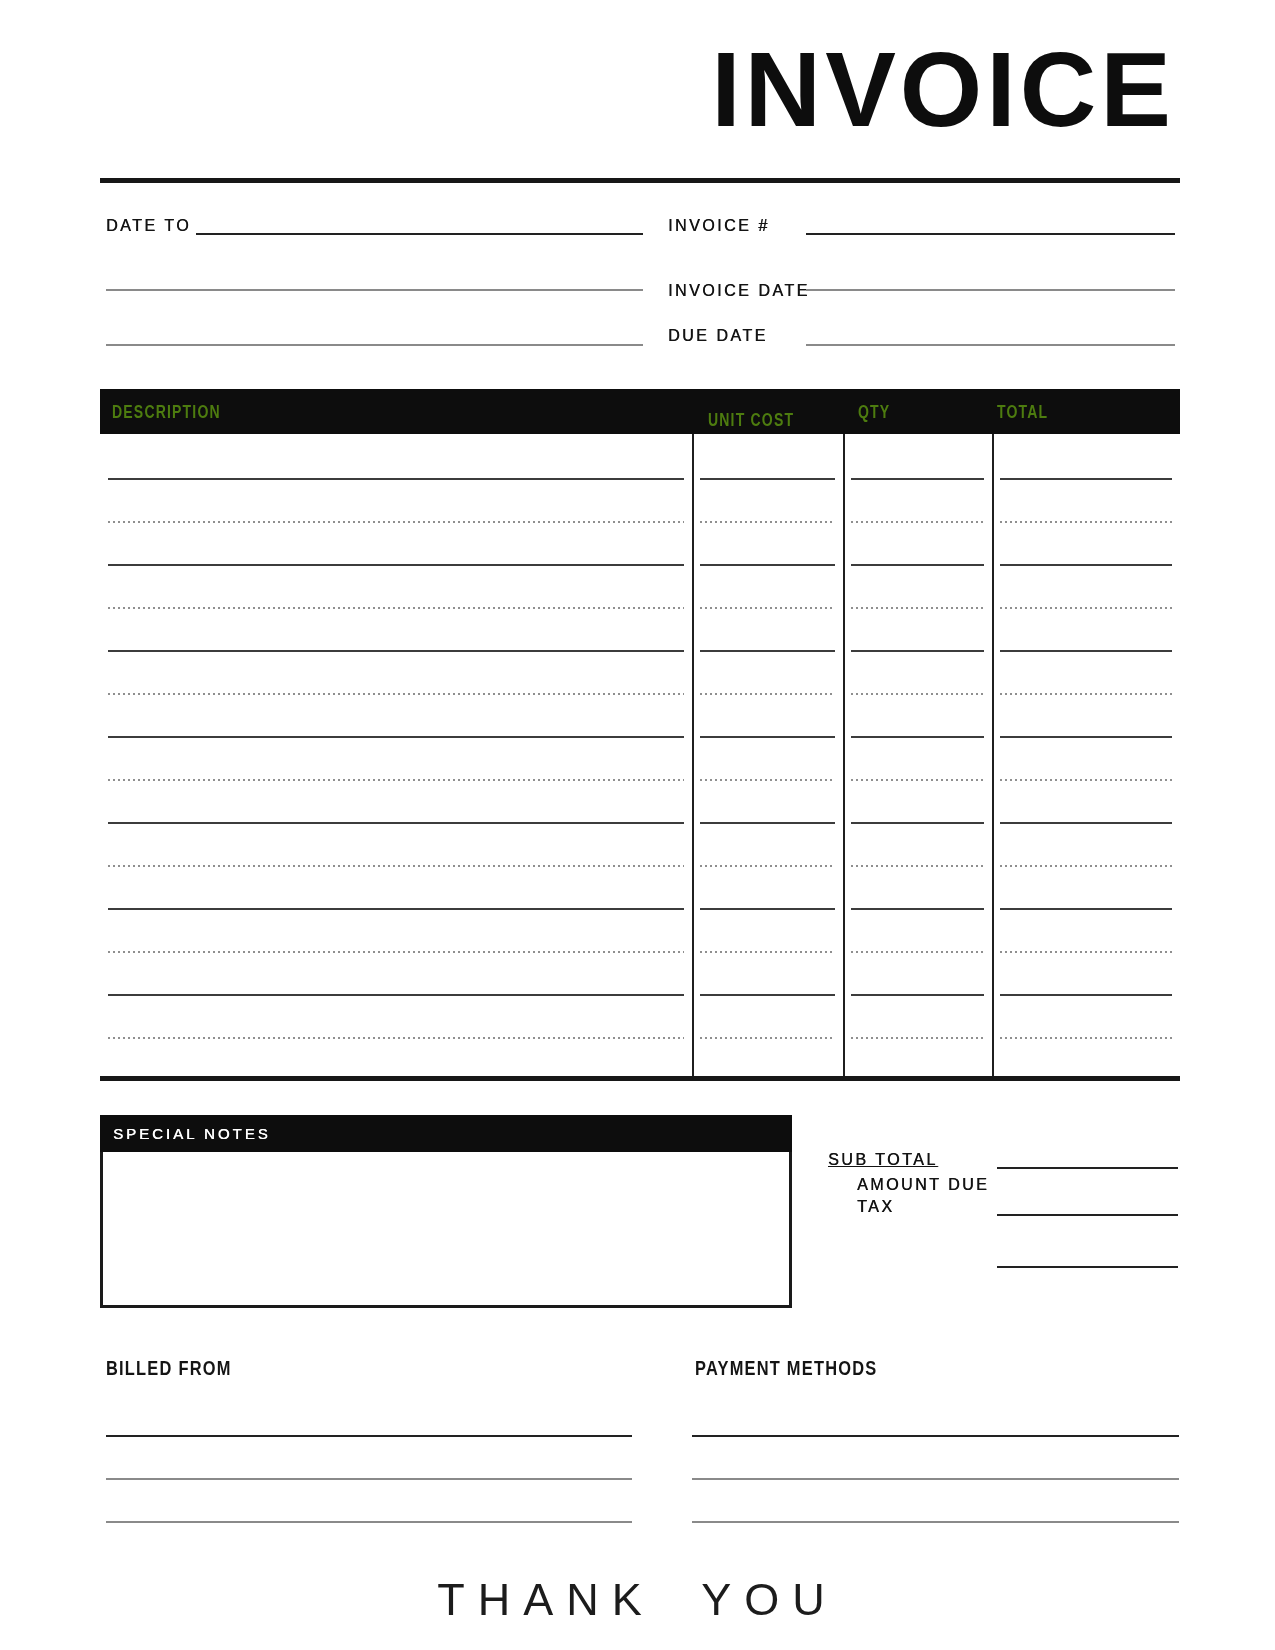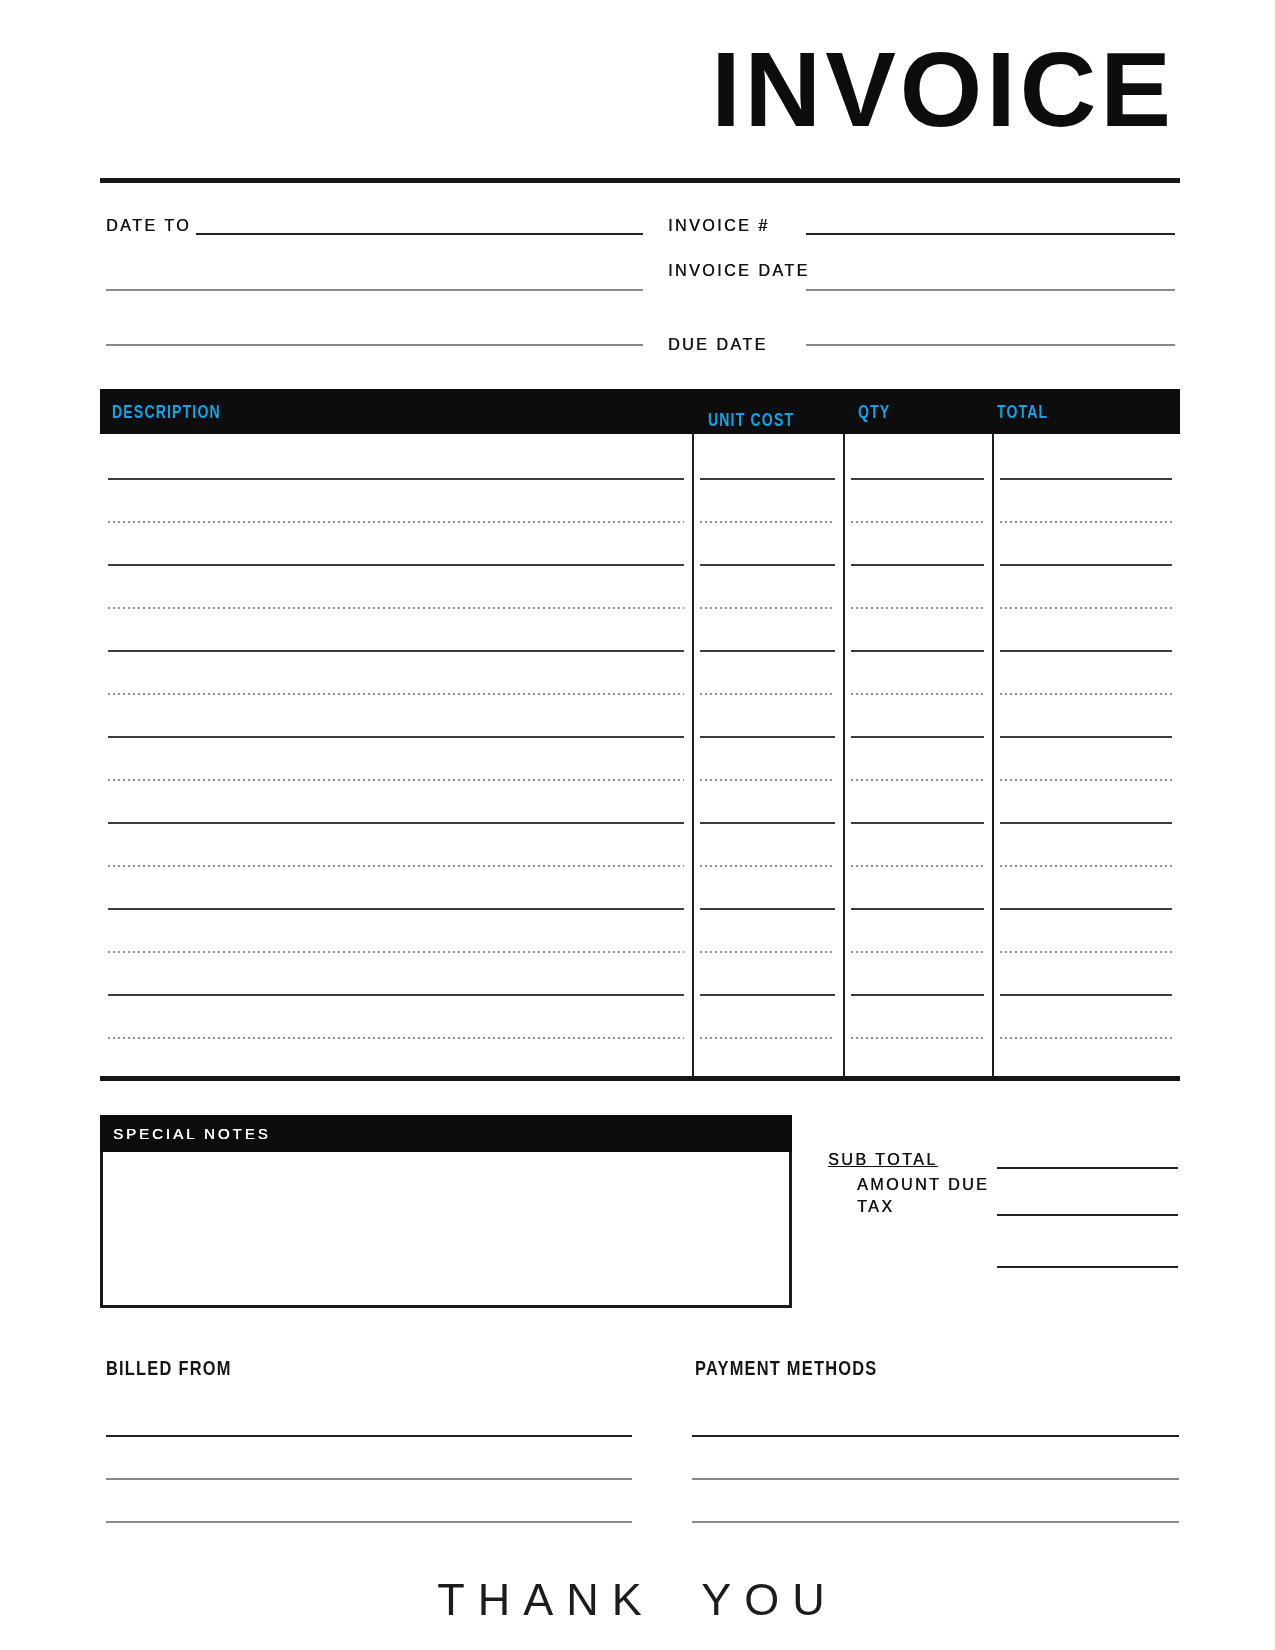--- a/index.html
+++ b/index.html
@@ -49,21 +49,21 @@
   .ln-dark{height:1.5px;background:#222;}
   .ln-gray{height:2px;background:#8a8a8a;}
   
   .tbl-header{
     position:absolute;
     left:100px;top:389px;width:1080px;height:45px;
     background:#0d0d0d;color:#fff;
   }
   .tbl-header .h{
     position:absolute;top:13px;
-    font-size:18px;color:#0ea5e9;
+    font-size:18px;color:#4d7c0f;
   }
   .tbl-body{
     position:absolute;
     left:100px;top:434px;width:1080px;height:642px;
   }
   .vline{position:absolute;top:0;width:1.5px;height:100%;background:#1f1f1f;}
   .rowline{position:absolute;height:1.5px;}
   .rowline.solid{background:#3c3c3c;}
   .rowline.dash{
     height:2px;
@@ -116,24 +116,24 @@
   <div class="thick-rule" style="left:100px;top:178px;width:1080px;"></div>
 
   <div class="lbl" style="left:106px;top:218px;">DATE TO</div>
   <div class="ln ln-dark" style="left:196px;top:233px;width:447px;"></div>
   <div class="ln ln-gray" style="left:106px;top:289px;width:537px;"></div>
   <div class="ln ln-gray" style="left:106px;top:344px;width:537px;"></div>
 
   <div class="lbl" style="left:668px;top:218px;">INVOICE #</div>
   <div class="ln ln-dark" style="left:806px;top:233px;width:369px;"></div>
 
-  <div class="lbl" style="left:668px;top:263px;">INVOICE DATE</div>
+  <div class="lbl" style="left:668px;top:283px;">INVOICE DATE</div>
   <div class="ln ln-gray" style="left:806px;top:289px;width:369px;"></div>
 
-  <div class="lbl" style="left:668px;top:337px;">DUE DATE</div>
+  <div class="lbl" style="left:668px;top:328px;">DUE DATE</div>
   <div class="ln ln-gray" style="left:806px;top:344px;width:369px;"></div>
 
   <div class="tbl-header">
     <span class="h" style="left:12px;"><span class="cond">DESCRIPTION</span></span>
     <span class="h" style="left:608px;margin-top:8px;"><span class="cond">UNIT COST</span></span>
     <span class="h" style="left:758px;"><span class="cond">QTY</span></span>
     <span class="h" style="left:897px;"><span class="cond">TOTAL</span></span>
   </div>
 
   <div class="tbl-body">

